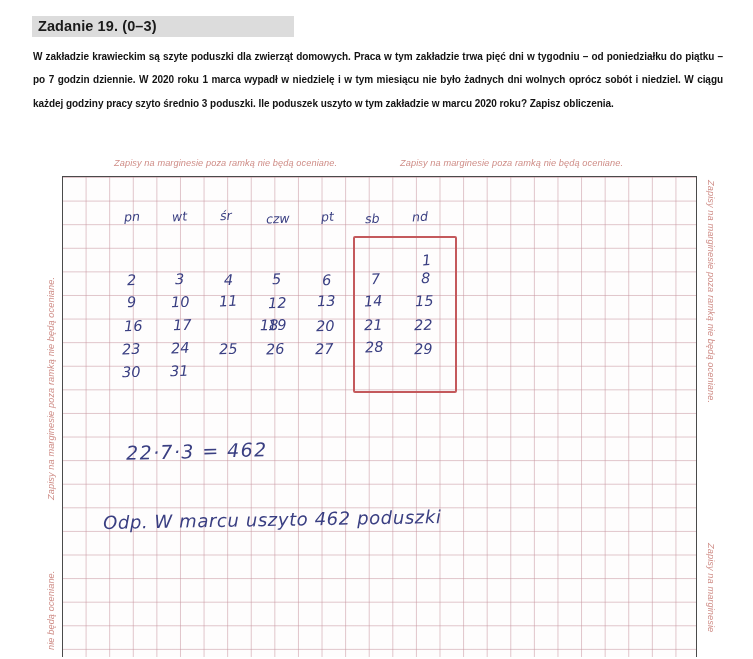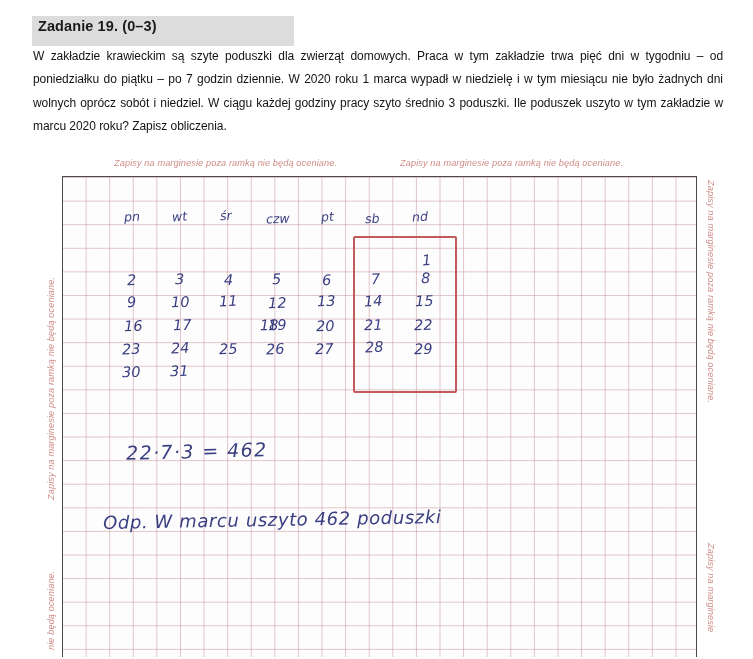--- a/index.html
+++ b/index.html
@@ -15,42 +15,42 @@
     font-family: "Liberation Sans", sans-serif;
     -webkit-font-smoothing: antialiased;
   }
 
   
   #task-header {
     position: absolute;
     left: 32px;
     top: 16px;
     width: 262px;
-    height: 30px;
+    height: 21px;
     background: #dcdcdc;
   }
   #task-header .label {
     position: absolute;
     left: 6px;
     top: 2px;
     font-size: 14.5px;
     font-weight: bold;
     color: #1a1a1a;
     letter-spacing: 0.1px;
     white-space: nowrap;
   }
 
   
   #task-body {
     position: absolute;
     left: 33px;
     top: 45px;
     width: 690px;
-    font-size: 12px;
-    font-weight: normal;
+    font-size: 10px;
+    font-weight: bold;
     color: #131313;
     line-height: 23.4px;
     letter-spacing: -0.05px;
     text-align: justify;
     text-justify: inter-word;
   }
   #task-body p { margin: 0; }
 
   
   #worksheet {

